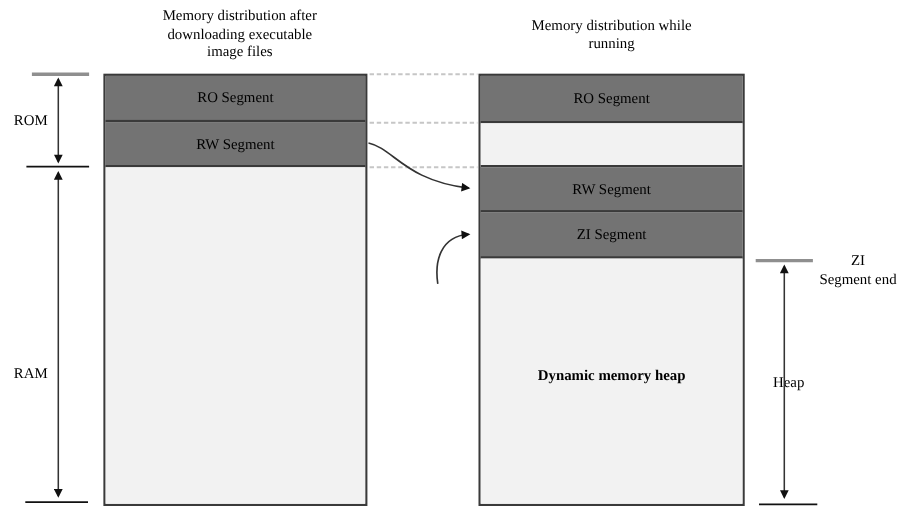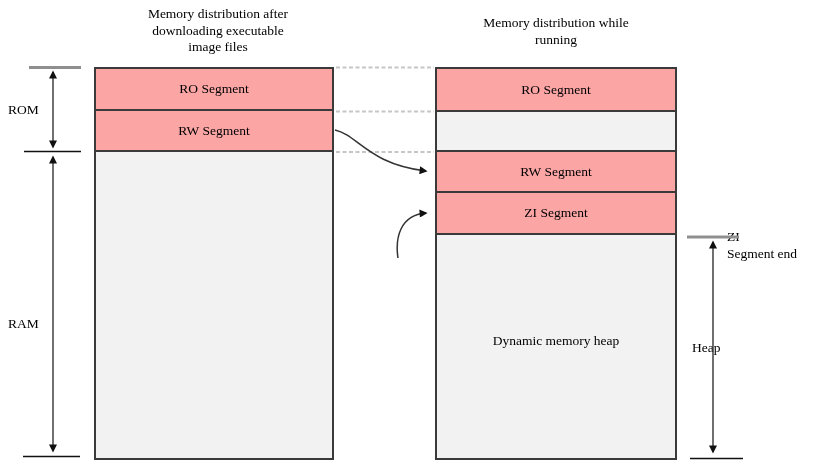--- a/index.html
+++ b/index.html
@@ -32,33 +32,33 @@
   .left-col{left:94px;width:240px;height:393px;}
   .right-col{left:435px;width:242px;height:393px;}
   .seg{
     box-sizing:border-box;
     display:flex;
     align-items:center;
     justify-content:center;
     font-size:13.5px;
     flex:0 0 auto;
   }
-  .seg-gray{background:#fca5a5;border-bottom:2px solid #3a3a3a;}
+  .seg-gray{background:#737373;border-bottom:2px solid #3a3a3a;}
   .seg-light{background:#f2f2f2;border-bottom:2px solid #3a3a3a;}
   .seg-rest{flex:1 1 auto;background:#f2f2f2;}
-  .heap-label-wrap{padding-bottom:12px;}
+  .heap-label-wrap{padding-bottom:12px;font-weight:bold;}
   .side-label{
     position:absolute;
     font-size:13.5px;
-    text-align:left;
+    text-align:center;
     white-space:pre-line;
     line-height:17px;
   }
   .rom-label{left:8px;top:101px;width:40px;}
-  .ram-label{left:8px;top:315px;width:40px;}
+  .ram-label{left:8px;top:331px;width:40px;}
   .zi-end-label{left:727px;top:228px;width:106px;}
   .heap-label{left:692px;top:339px;width:50px;}
   svg.overlay{
     position:absolute;left:0;top:0;
     pointer-events:none;
   }
 </style>
 </head>
 <body>
 

